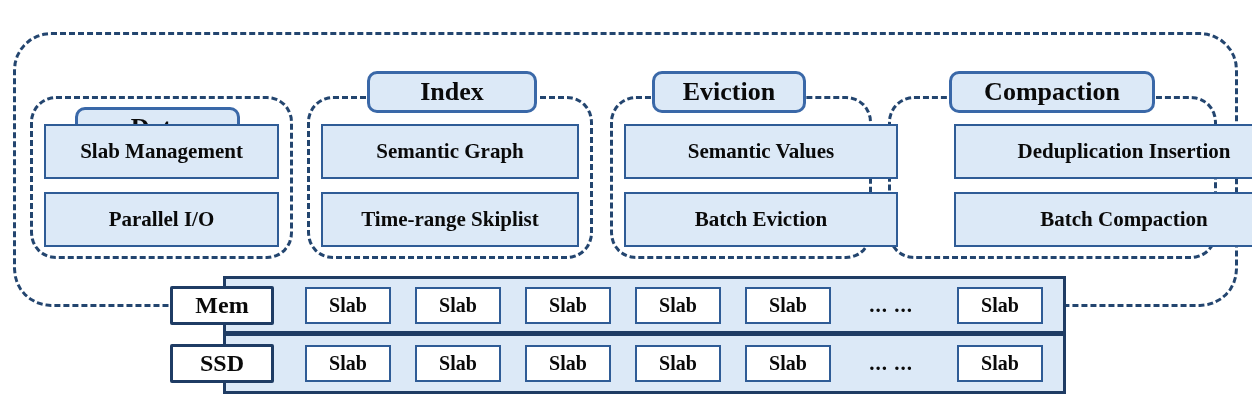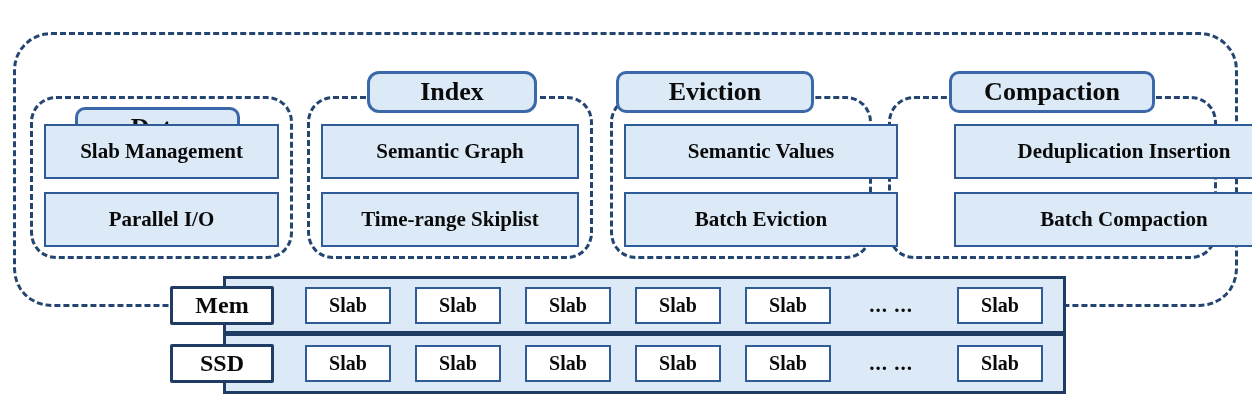--- a/index.html
+++ b/index.html
@@ -37,22 +37,22 @@
   .g1{left:307px;width:286px;}
   .g2{left:610px;width:262px;}
   .g3{left:888px;width:329px;}
   
   .header{
     position:absolute;top:71px;height:42px;box-sizing:border-box;
     background:var(--fill);border:3px solid var(--medium);border-radius:10px;
     display:flex;align-items:center;justify-content:center;font-size:26px;z-index:3;
   }
   .h0{left:75px;width:165px;margin-top:36px;}
-  .h1{left:367px;width:170px;border-radius:12px;}
-  .h2{left:616px;width:198px;}
+  .h1{left:367px;width:170px;}
+  .h2{left:652px;width:154px;}
   .h3{left:949px;width:206px;}
   
   .cell{
     position:absolute;height:55px;box-sizing:border-box;
     background:var(--fill);border:2px solid var(--cellborder);
     display:flex;align-items:center;justify-content:center;font-size:21px;z-index:3;
   }
   .r0{top:124px;} .r1{top:192px;}
   .c0{left:44px;width:235px;}
   .c1{left:321px;width:258px;}

